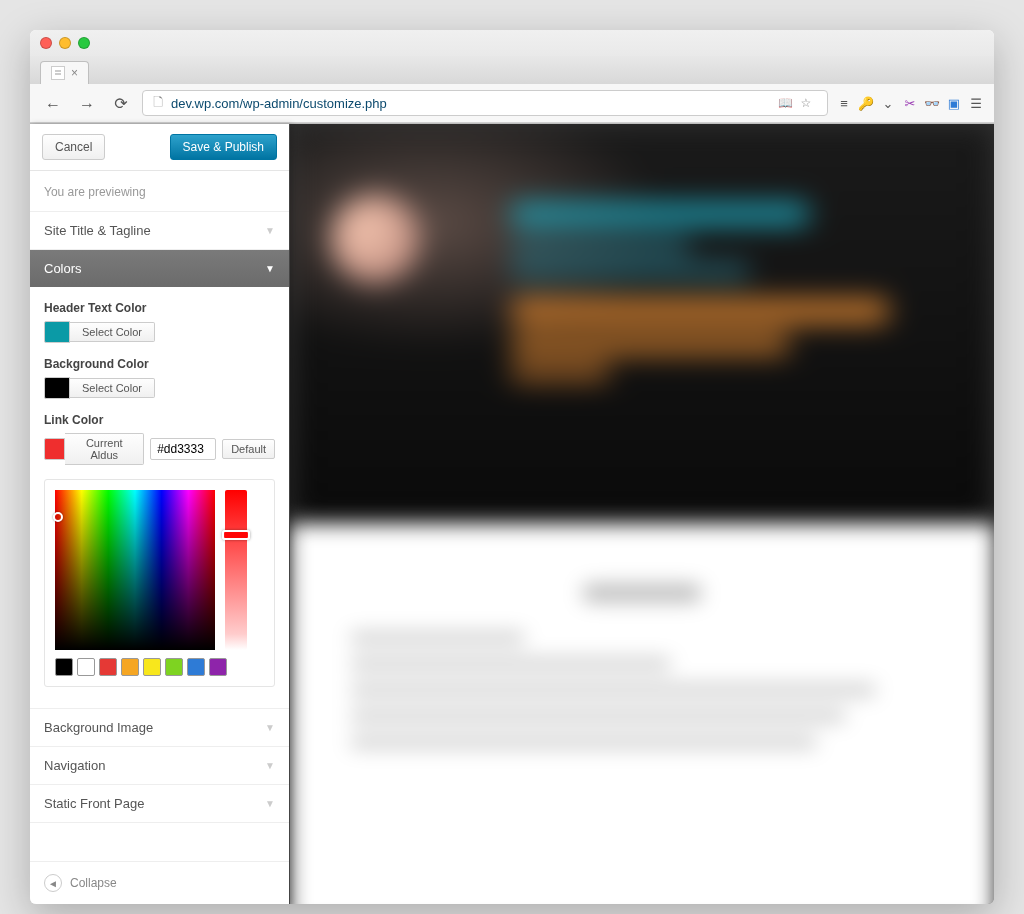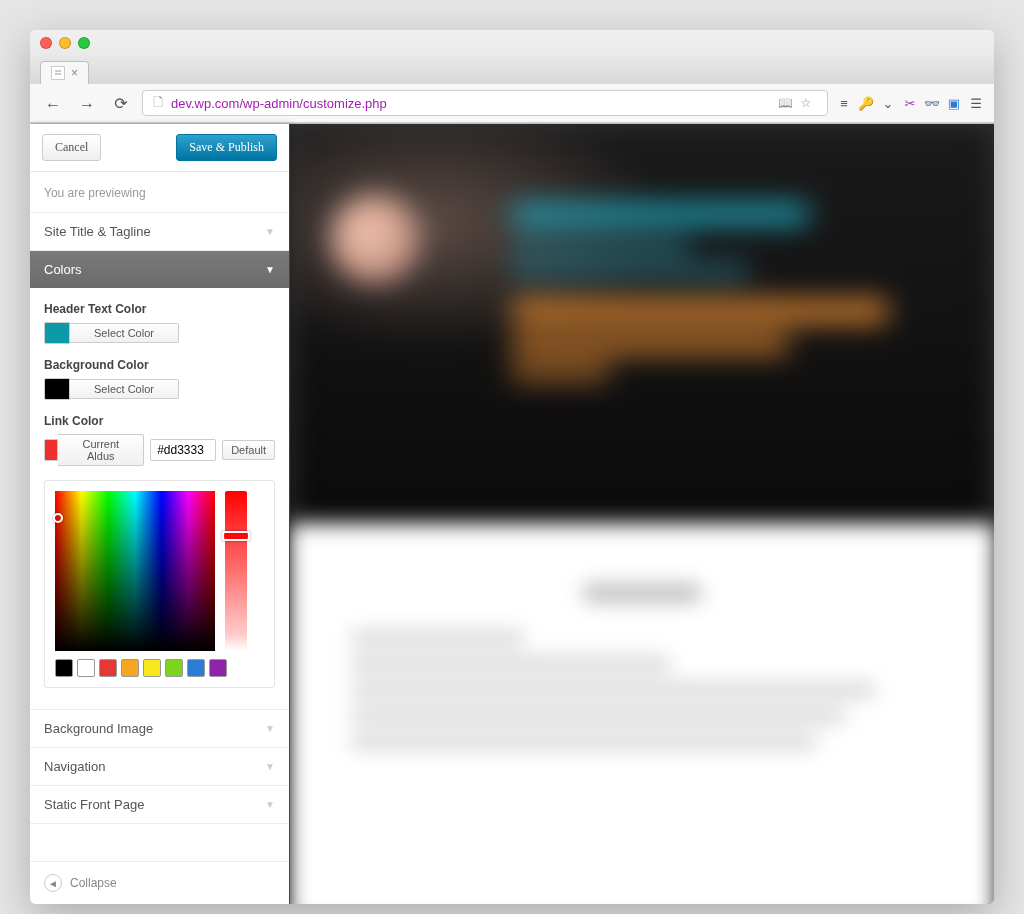--- a/index.html
+++ b/index.html
@@ -52,21 +52,21 @@
   background: #f7f7f7;
   border-bottom: 1px solid #d0d0d0;
 }
 .nav-btn { width: 26px; height: 24px; display:flex; align-items:center; justify-content:center; color:#555; font-size:16px; cursor:pointer; }
 .addr-bar {
   flex: 1; display:flex; align-items:center;
   background: #fff; border: 1px solid #ccc; border-radius: 4px;
   height: 26px; padding: 0 8px;
 }
 .addr-icon { width:14px; height:14px; margin-right:6px; display:flex; align-items:center; justify-content:center; color:#888; font-size:12px; }
-.addr-text { flex:1; font-size: 13px; color:#a21caf; border:none; outline:none; }
+.addr-text { flex:1; font-size: 13px; color:#0c4a6e; border:none; outline:none; }
 .ext-icons { display:flex; gap:6px; align-items:center; }
 .ext-icon { width:16px; height:16px; display:flex; align-items:center; justify-content:center; font-size:13px; color:#555; }
 
 
 .content-area { display:flex; height: 780px; background:#eee; }
 
 
 .sidebar {
   width: 260px;
   background: #fff;
@@ -75,21 +75,21 @@
   box-shadow: 2px 0 6px rgba(0,0,0,0.2);
   z-index: 2;
 }
 .sidebar-top {
   display:flex; justify-content:space-between; align-items:center;
   padding: 10px 12px;
   border-bottom: 1px solid #e5e5e5;
 }
 .btn {
   padding: 5px 12px; font-size: 12px; border-radius: 3px; cursor:pointer;
-  border: 1px solid #ccc; background: linear-gradient(#fefefe,#f0f0f0); color:#555;font-family:Liberation Serif, serif;
+  border: 1px solid #ccc; background: linear-gradient(#fefefe,#f0f0f0); color:#555;
 }
 .btn.primary {
   background: linear-gradient(#2ea2cc,#0074a2); border-color:#0074a2; color:#fff;
 }
 .preview-info { padding: 14px 14px 12px; border-bottom: 1px solid #eee; }
 .preview-label { font-size: 12px; color: #999; }
 .theme-name { font-size: 20px; color: #555; font-weight: 300; margin-top: 2px; }
 
 .accordion-item {
   border-bottom: 1px solid #eee;
@@ -109,21 +109,21 @@
 .accordion-header.active .chev { color:#fff; }
 
 .accordion-body { padding: 14px; background:#fff; }
 .color-section { margin-bottom: 14px; }
 .color-section-label { font-size: 12px; font-weight: bold; color:#444; margin-bottom:6px; }
 .swatch-row { display:flex; gap:0; align-items:center; }
 .swatch {
   width:26px; height:22px; border:1px solid #ccc; border-radius:2px 0 0 2px;
 }
 .select-color-btn {
-  font-size: 11px; padding: 3px 24px; border:1px solid #ccc; border-left:none; border-radius:0 2px 2px 0; background:linear-gradient(#fefefe,#f0f0f0); cursor:pointer; color:#555;
+  font-size: 11px; padding: 3px 12px; border:1px solid #ccc; border-left:none; border-radius:0 2px 2px 0; background:linear-gradient(#fefefe,#f0f0f0); cursor:pointer; color:#555;
 }
 .hex-input {
   font-size: 12px; padding: 3px 6px; border:1px solid #ccc; border-radius:2px; width:66px; margin-left:6px;
 }
 .default-btn {
   font-size: 11px; padding: 3px 8px; border:1px solid #ccc; border-radius:2px; background:linear-gradient(#fefefe,#f0f0f0); cursor:pointer; color:#555; margin-left:6px;
 }
 
 .picker {
   margin-top: 14px;

